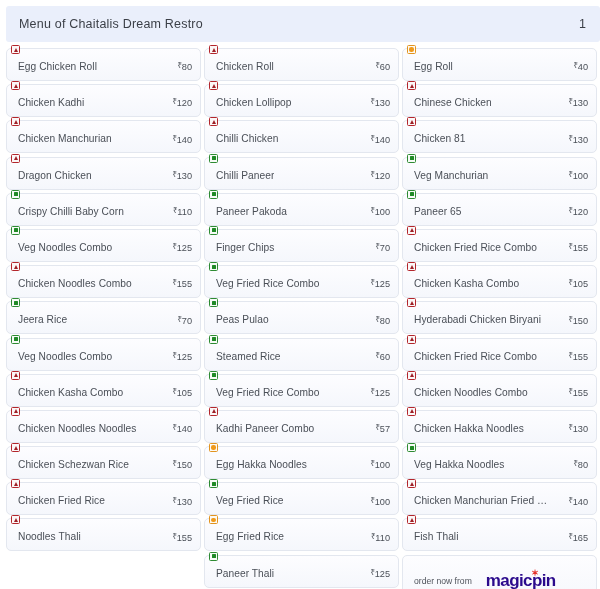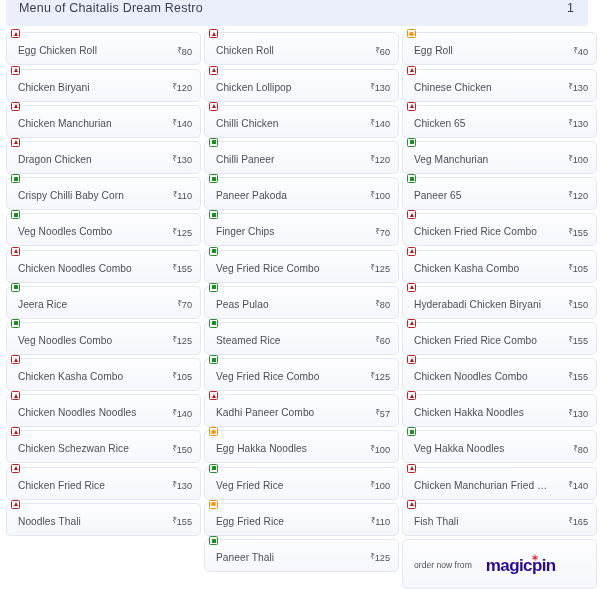--- a/index.html
+++ b/index.html
@@ -12,24 +12,23 @@
     background: #ffffff;
     font-family: "Liberation Sans", sans-serif;
     -webkit-font-smoothing: antialiased;
     overflow: hidden;
   }
 
   .page {
     width: 600px;
     height: 589px;
     box-sizing: border-box;
-    padding: 6px 12px 0 6px;
+    padding: 6px 0 0 6px;
     display: flex;
     flex-direction: column;
-    justify-content: flex-end;
   }
 
   
   .header {
     height: 36px;
     flex: 0 0 36px;
     background: #eaeffb;
     border-radius: 3px;
     display: flex;
     align-items: center;
@@ -200,21 +199,21 @@
           <div class="badge ">
             <span class="mark"></span>
           </div>
           <div class="item-name">Egg Chicken Roll</div>
           <div class="item-price"><span class="rs">₹</span><span>80</span></div>
         </div>
         <div class="item">
           <div class="badge ">
             <span class="mark"></span>
           </div>
-          <div class="item-name">Chicken Biryani</div>
+          <div class="item-name">Chicken Kadhi</div>
           <div class="item-price"><span class="rs">₹</span><span>120</span></div>
         </div>
         <div class="item">
           <div class="badge ">
             <span class="mark"></span>
           </div>
           <div class="item-name">Chicken Manchurian</div>
           <div class="item-price"><span class="rs">₹</span><span>140</span></div>
         </div>
         <div class="item">
@@ -414,21 +413,21 @@
           <div class="badge ">
             <span class="mark"></span>
           </div>
           <div class="item-name">Chinese Chicken</div>
           <div class="item-price"><span class="rs">₹</span><span>130</span></div>
         </div>
         <div class="item">
           <div class="badge ">
             <span class="mark"></span>
           </div>
-          <div class="item-name">Chicken 65</div>
+          <div class="item-name">Chicken 81</div>
           <div class="item-price"><span class="rs">₹</span><span>130</span></div>
         </div>
         <div class="item">
           <div class="badge veg">
             <span class="mark"></span>
           </div>
           <div class="item-name">Veg Manchurian</div>
           <div class="item-price"><span class="rs">₹</span><span>100</span></div>
         </div>
         <div class="item">

